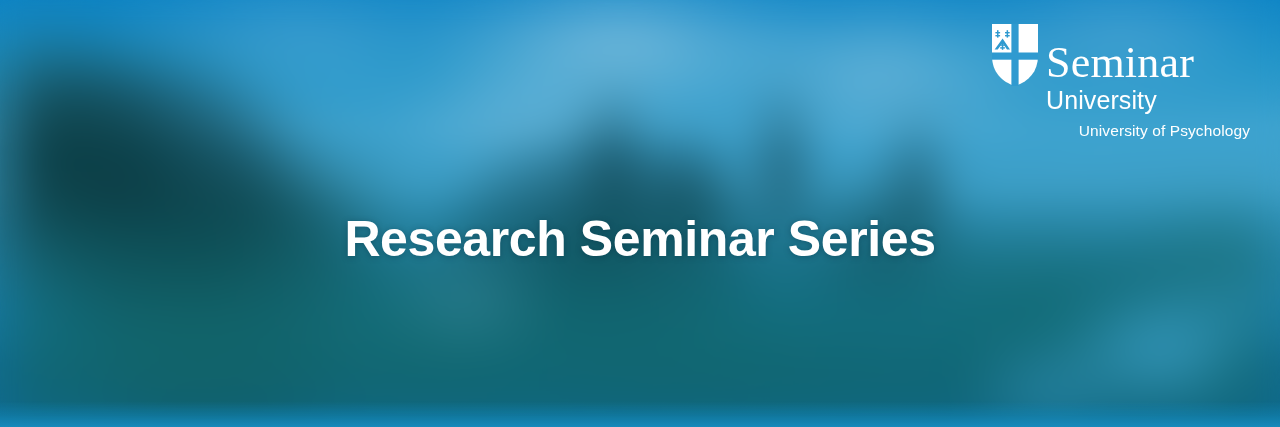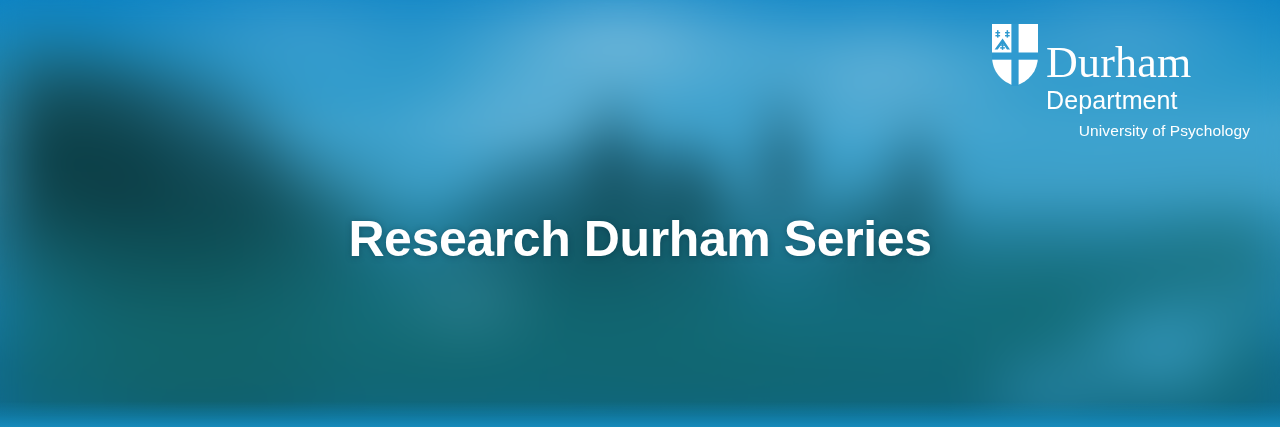--- a/index.html
+++ b/index.html
@@ -198,21 +198,21 @@
   <div class="bg-layer bg-clouds"></div>
   <div class="bg-layer bg-trees-left"></div>
   <div class="bg-layer bg-cathedral"></div>
   <div class="bg-layer bg-bank"></div>
   <div class="bg-layer bg-river"></div>
   <div class="bg-layer bg-soften"></div>
   <div class="bg-layer bg-waterline"></div>
 
   <div class="content">
 
-    <h1 class="banner-title">Research Durham Series</h1>
+    <h1 class="banner-title">Research Seminar Series</h1>
 
     <div class="logo">
 
       <span class="logo-shield">
         <svg viewBox="0 0 50 66" width="50" height="66" aria-hidden="true">
 
           <path d="M2,2 H48 V34 C48,50 38,60 25,64 C12,60 2,50 2,34 Z" fill="#ffffff"></path>
 
           <rect x="21.4" y="2" width="7.2" height="62" fill="#2f9ad0"></rect>
           <rect x="2" y="30.5" width="46" height="7.2" fill="#2f9ad0"></rect>
@@ -229,22 +229,22 @@
             <rect x="15.0" y="13.0" width="4.7" height="1.4"></rect>
 
             <rect x="11.8" y="20.8" width="1.5" height="7.0"></rect>
             <rect x="10.2" y="22.4" width="4.7" height="1.4"></rect>
             <rect x="10.2" y="25.2" width="4.7" height="1.4"></rect>
           </g>
         </svg>
       </span>
 
       <div class="logo-wordmark">
-        <div class="logo-durham">Durham</div>
-        <div class="logo-university">Department</div>
+        <div class="logo-durham">Seminar</div>
+        <div class="logo-university">University</div>
       </div>
 
       <div class="logo-dept">University of Psychology</div>
 
     </div>
 
   </div>
 </div>
 
 </body></html>

